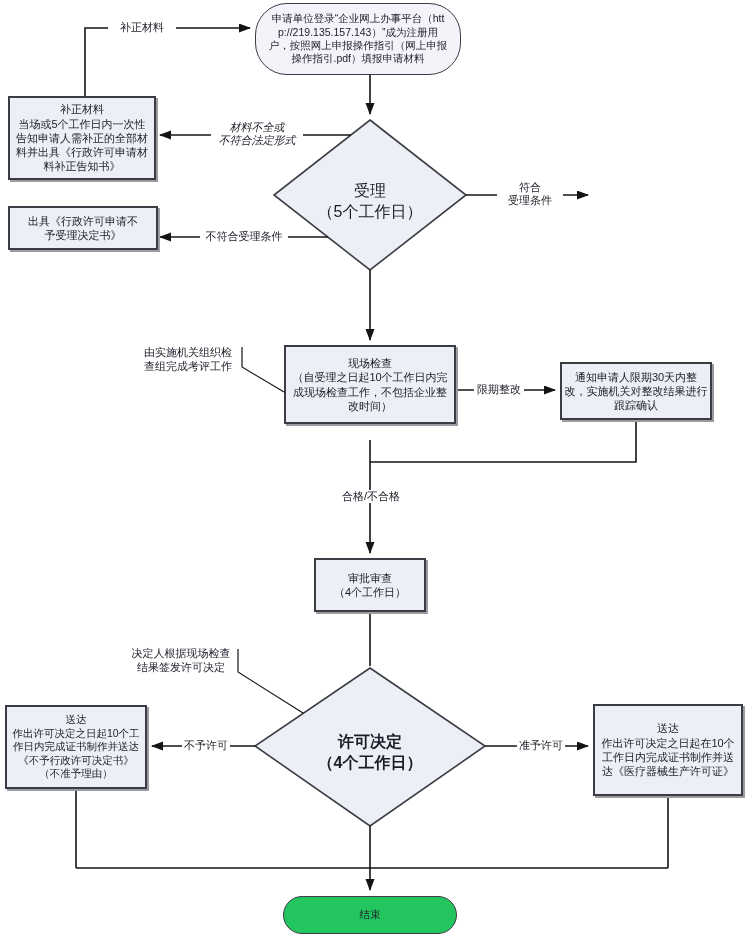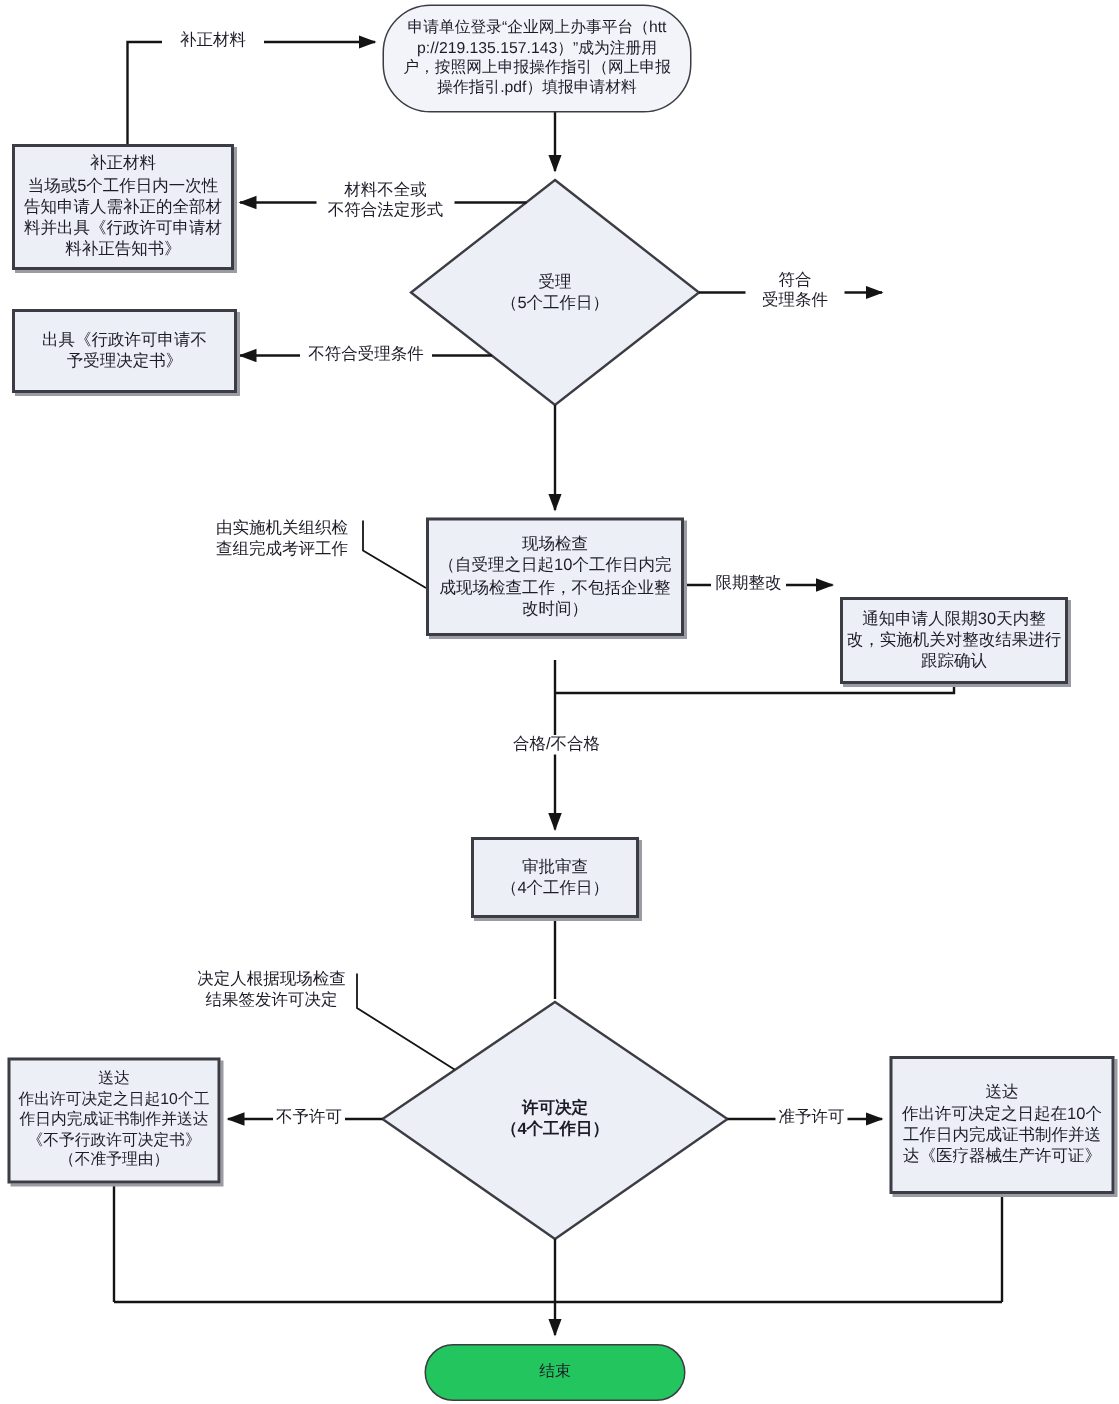--- a/index.html
+++ b/index.html
@@ -23,21 +23,21 @@
     display:flex;flex-direction:column;justify-content:center;
     padding:2px 4px;word-break:break-all;
   }
   .oval{
     position:absolute;box-sizing:border-box;background:#f3f4fa;
     border:1.6px solid var(--node-border);
     display:flex;align-items:center;justify-content:center;
     font-size:10.5px;line-height:1.28;text-align:center;word-break:break-all;
   }
   .diamond-text{
-    position:absolute;text-align:center;font-size:11px;line-height:1.3;pointer-events:none;
+    position:absolute;text-align:center;font-size:16px;line-height:1.3;pointer-events:none;
   }
   .edge-label{
     position:absolute;background:#ffffff;font-size:11px;line-height:1.22;
     text-align:center;white-space:pre-line;padding:0 1px;
   }
   .note{
     position:absolute;font-size:11px;line-height:1.3;text-align:center;word-break:break-all;
   }
   .box-title{text-align:center;}
   .box-body{text-align:center;}
@@ -80,40 +80,40 @@
 
   <div class="oval" style="left:255px;top:3px;width:206px;height:72px;border-radius:32px;padding:2px 12px;">
     <span>申请单位登录“企业网上办事平台（http://219.135.157.143）”成为注册用户，按照网上申报操作指引（网上申报操作指引.pdf）填报申请材料</span>
   </div>
 
   <div class="box" style="left:8px;top:96px;width:148px;height:84px;">
     <div class="box-title">补正材料</div>
     <div class="box-body">当场或5个工作日内一次性告知申请人需补正的全部材料并出具《行政许可申请材料补正告知书》</div>
   </div>
 
-  <div class="box" style="left:8px;top:206px;width:150px;height:56px;padding:14px;justify-content:center;">
+  <div class="box" style="left:8px;top:206px;width:150px;height:44px;padding:14px;justify-content:center;">
     <div>出具《行政许可申请不予受理决定书》</div>
   </div>
 
 
   <div class="diamond-text" style="left:280px;top:181px;width:180px;">
     <div>受理</div>
     <div>（5个工作日）</div>
   </div>
 
   <div class="note" style="left:142px;top:345px;width:92px;">
     <span>由实施机关组织检查组完成考评工作</span>
   </div>
 
   <div class="box" style="left:284px;top:345px;width:172px;height:79px;">
     <div class="box-title">现场检查</div>
     <div class="box-body">（自受理之日起10个工作日内完成现场检查工作，不包括企业整改时间）</div>
   </div>
 
-  <div class="box" style="left:560px;top:362px;width:152px;height:58px;padding:2px;margin-top:36px;">
+  <div class="box" style="left:560px;top:362px;width:152px;height:58px;padding:2px;">
     <div>通知申请人限期30天内整改，实施机关对整改结果进行跟踪确认</div>
   </div>
 
   <div class="box" style="left:314px;top:558px;width:112px;height:54px;">
     <div>审批审查</div>
     <div>（4个工作日）</div>
   </div>
 
   <div class="note" style="left:130px;top:646px;width:102px;">
     <span>决定人根据现场检查结果签发许可决定</span>
@@ -132,21 +132,21 @@
   <div class="box" style="left:593px;top:704px;width:150px;height:92px;padding:2px 4px;">
     <div class="box-title">送达</div>
     <div class="box-body">作出许可决定之日起在10个工作日内完成证书制作并送达《医疗器械生产许可证》</div>
   </div>
 
   <div class="oval" style="left:283px;top:896px;width:174px;height:38px;border-radius:20px;background:#22c55e;">
     <span>结束</span>
   </div>
 
   <div class="edge-label" style="left:108px;top:21px;width:66px;">补正材料</div>
-  <div class="edge-label" style="left:211px;top:121px;width:90px;">材料不全或
+  <div class="edge-label" style="left:211px;top:121px;width:90px;font-style:italic;">材料不全或
 不符合法定形式</div>
   <div class="edge-label" style="left:200px;top:230px;width:86px;">不符合受理条件</div>
   <div class="edge-label" style="left:497px;top:181px;width:64px;">符合
 受理条件</div>
   <div class="edge-label" style="left:474px;top:383px;width:48px;">限期整改</div>
   <div class="edge-label" style="left:330px;top:490px;width:80px;">合格/不合格</div>
   <div class="edge-label" style="left:182px;top:739px;width:46px;">不予许可</div>
   <div class="edge-label" style="left:517px;top:739px;width:46px;">准予许可</div>
 
 </div>

